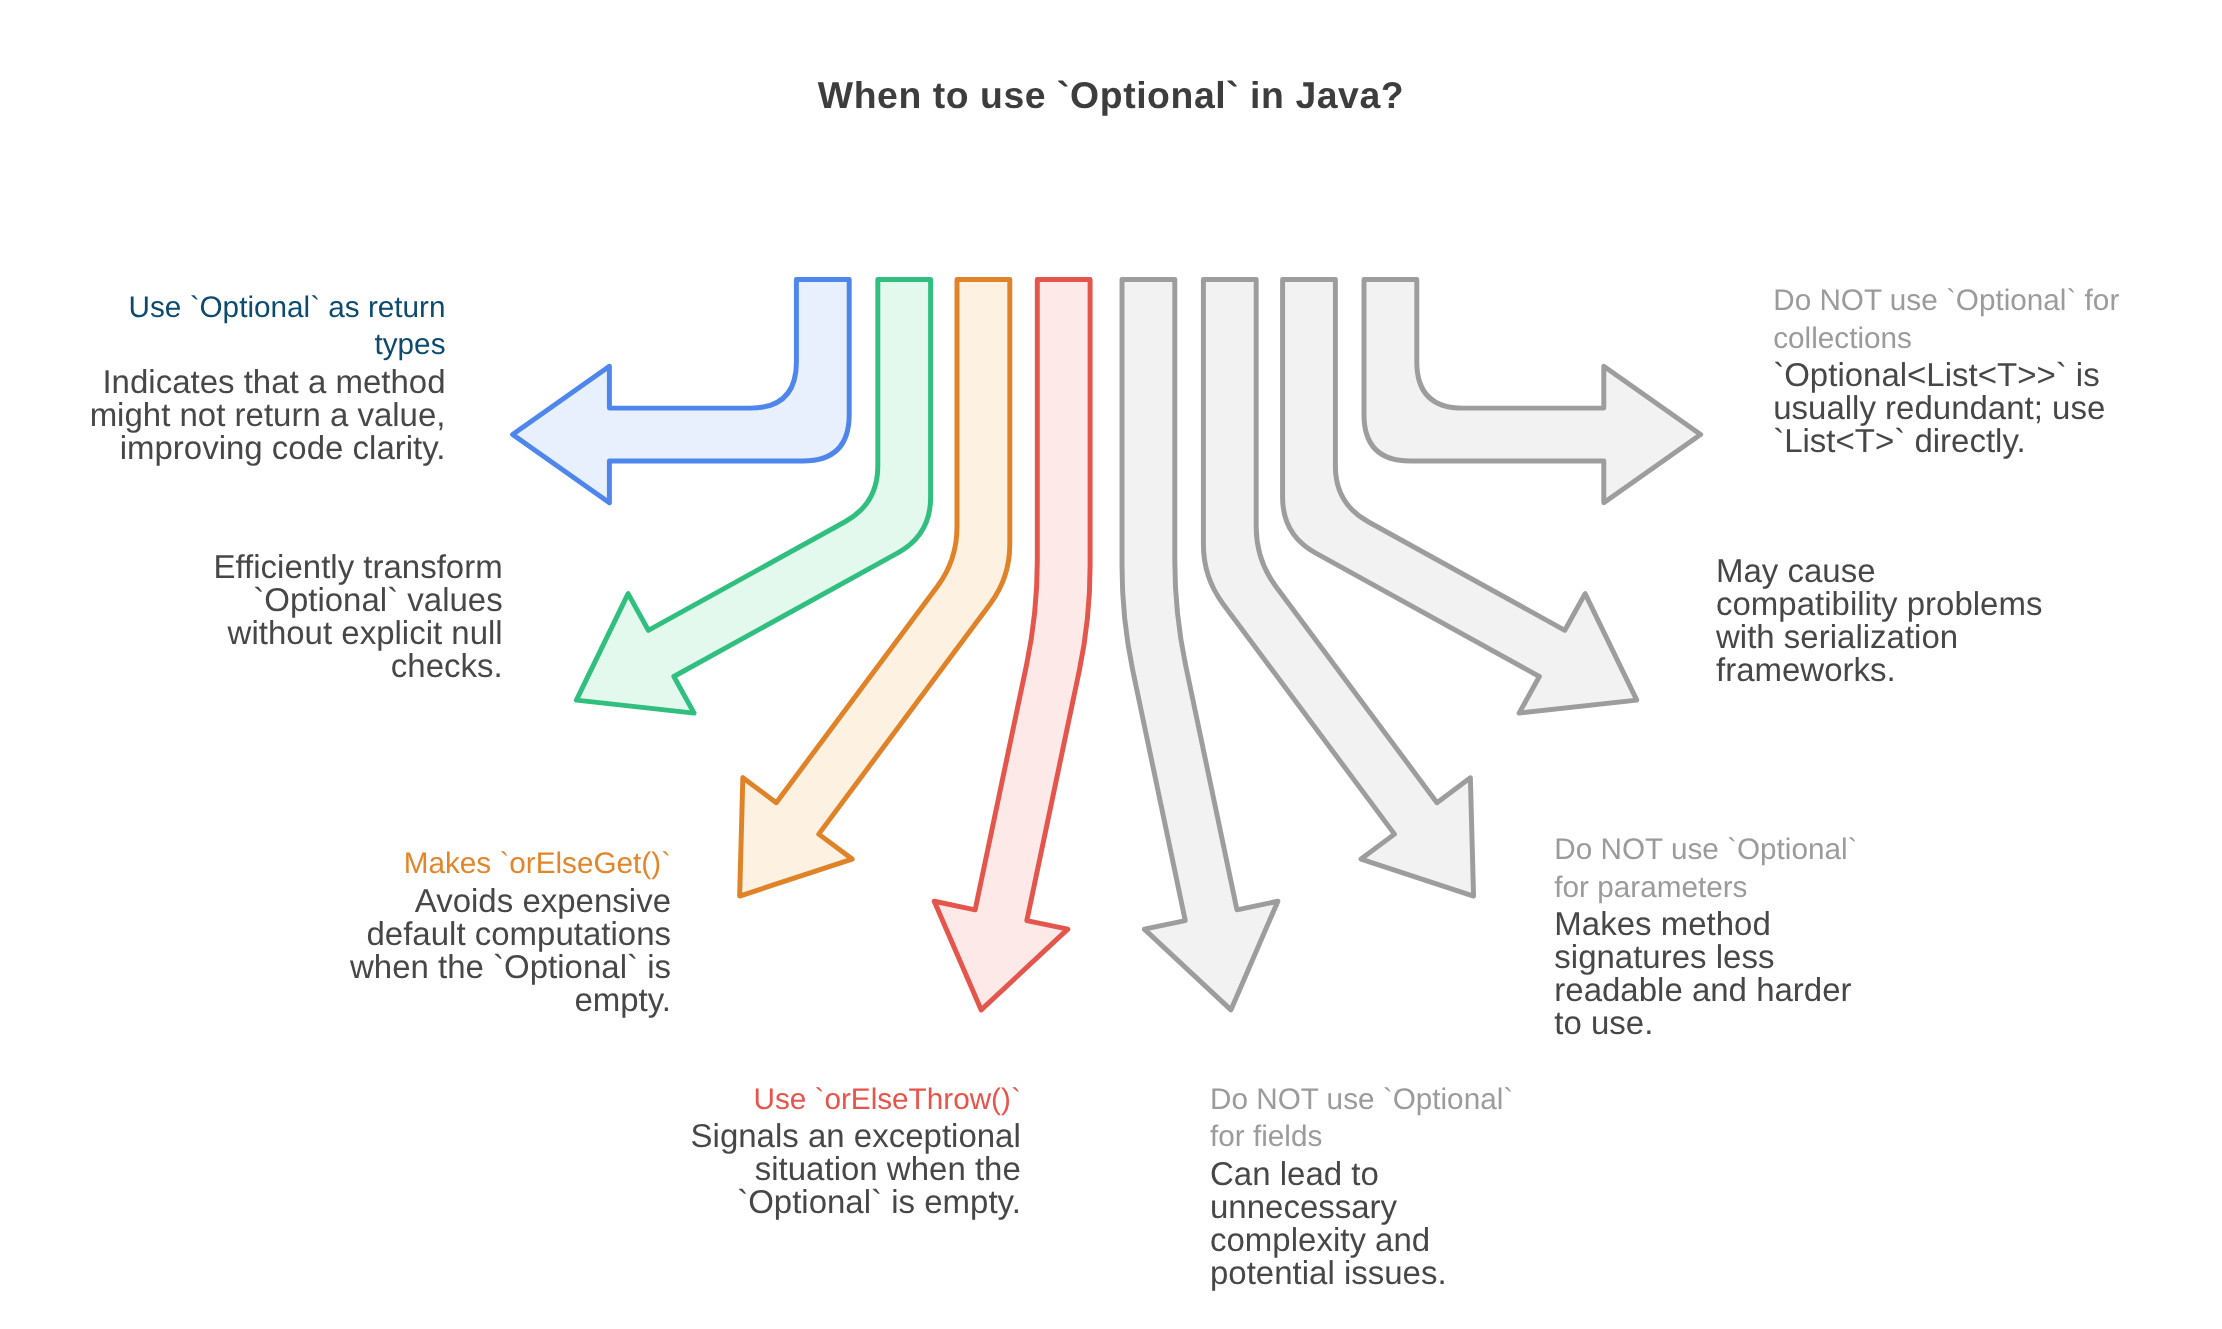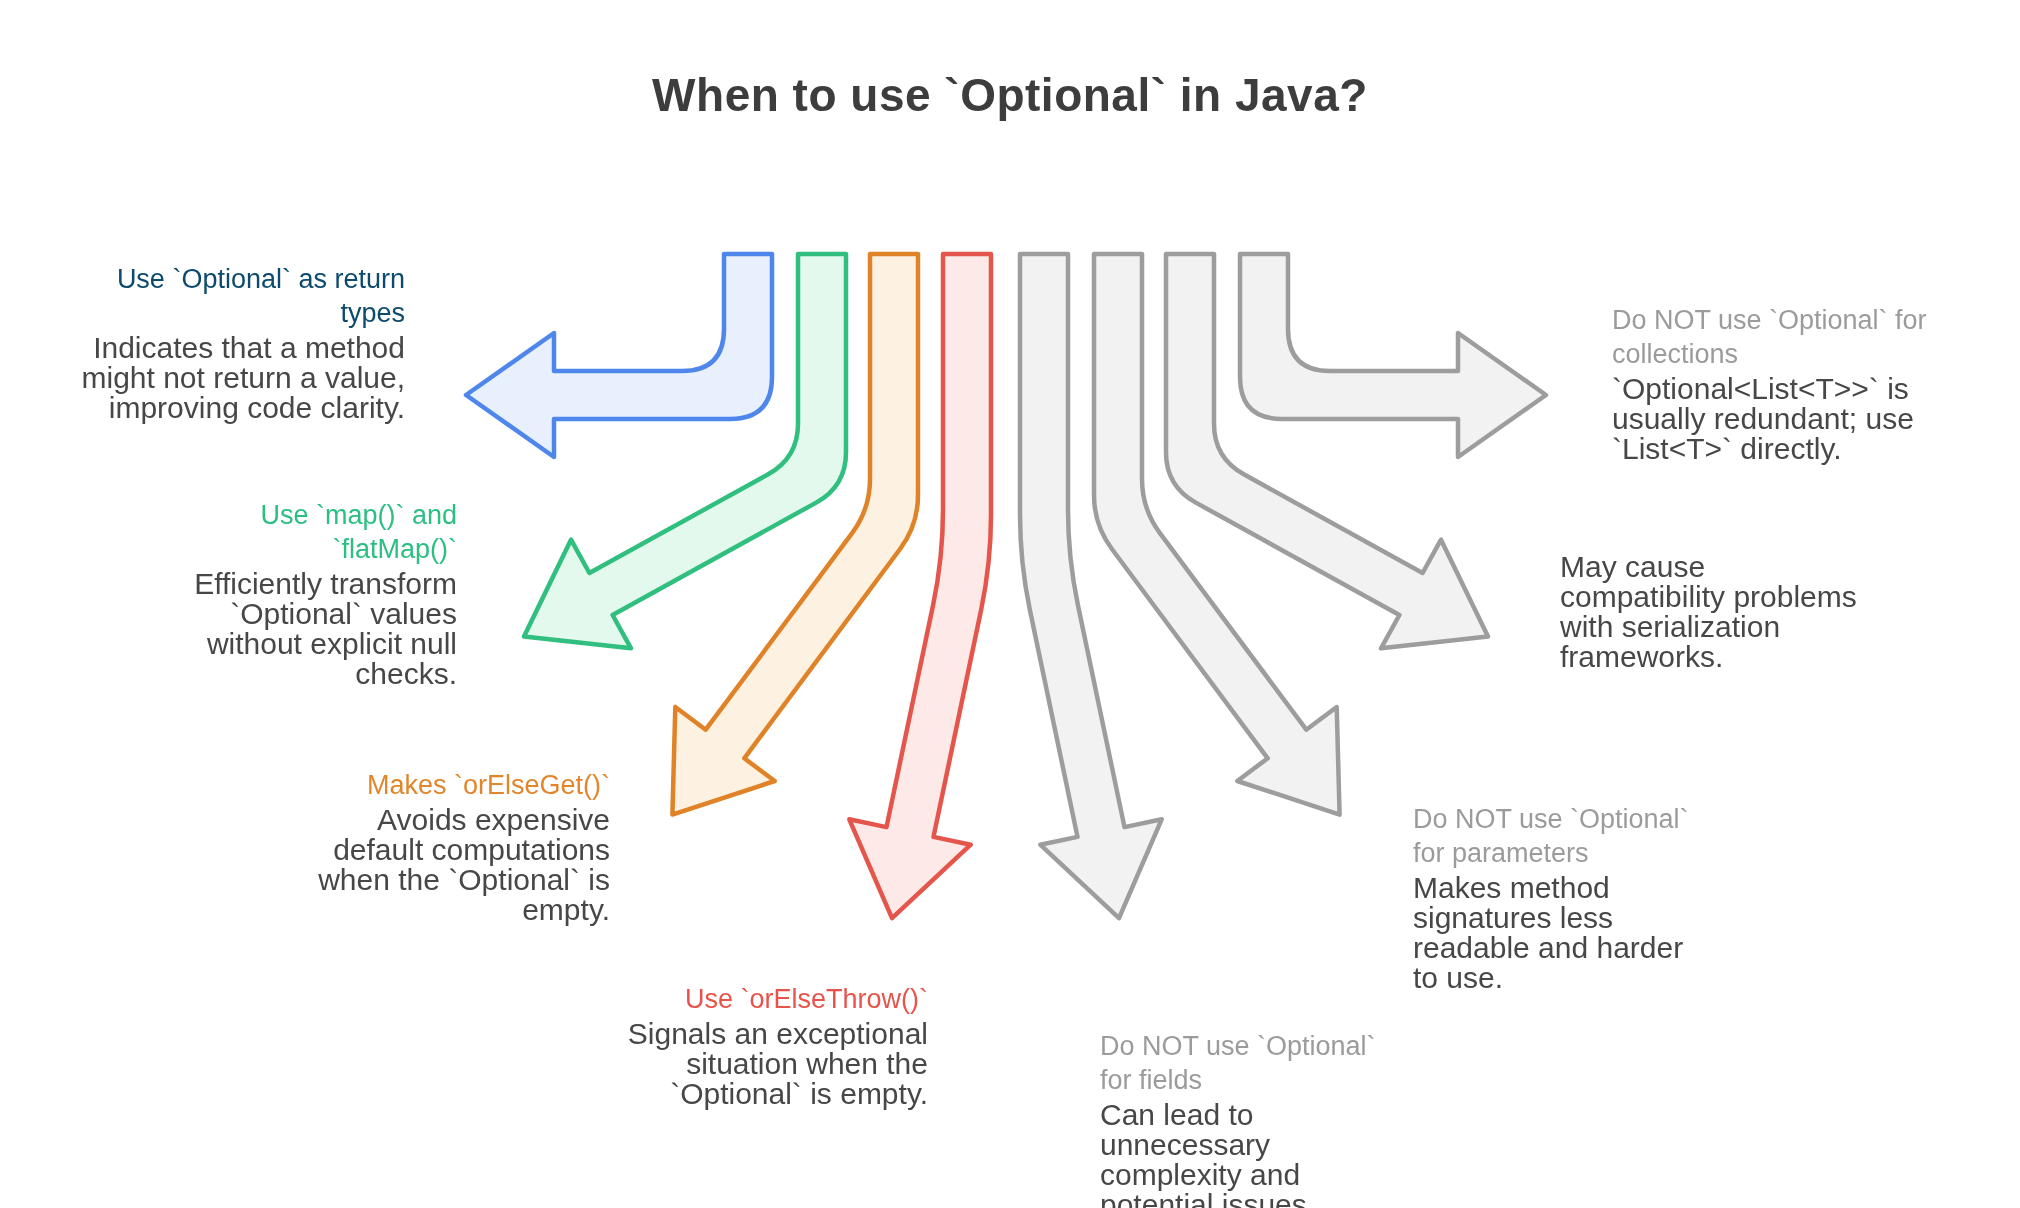--- a/index.html
+++ b/index.html
@@ -3,27 +3,27 @@
 <meta charset="utf-8">
 <style>
   html,body{margin:0;padding:0;background:#ffffff;}
   .canvas{
     position:relative;width:2020px;height:1208px;background:#ffffff;overflow:hidden;
     font-family:"Liberation Sans","DejaVu Sans",sans-serif;
   }
   #arrow-layer{position:absolute;left:0;top:0;}
   .page-title{
     position:absolute;left:0;top:68px;width:100%;text-align:center;
-    font-size:46px;font-weight:700;color:#3d3d3d;letter-spacing:.5px;
+    font-size:34px;font-weight:700;color:#3d3d3d;letter-spacing:.5px;
   }
   .block{position:absolute;}
   .block .heading{font-size:27px;line-height:34px;font-weight:400;}
   .block .body{font-size:30px;line-height:30px;color:#474747;margin-top:3px;}
   .align-r{text-align:right;}
-  .align-l{text-align:left;margin-top:47px;}
+  .align-l{text-align:left;}
   .b0{left:60px;  top:262px; width:345px;}
   .b1{left:157px; top:498px; width:300px;}
   .b2{left:310px; top:768px; width:300px;}
   .b3{left:598px; top:982px; width:330px;}
   .b4{left:1100px;top:982px; width:285px;}
   .b5{left:1413px;top:755px; width:295px;}
   .b6{left:1560px;top:502px; width:300px;}
   .b7{left:1612px;top:256px; width:345px;}
 </style>
 </head>
@@ -42,21 +42,20 @@
       <path d="M1240.0 254.0L1240.0 377.0Q1240.0 419.0 1282.0 419.0L1458.0 419.0L1458.0 457.0L1546.0 395.0L1458.0 333.0L1458.0 371.0L1330.0 371.0Q1288.0 371.0 1288.0 329.0L1288.0 254.0Z" fill="#f2f2f2" stroke="#9d9d9d" stroke-width="4.5" stroke-linejoin="round"></path>
     </svg>
 
   <div class="page-title" style="color: rgb(61, 61, 61);">When to use `Optional` in Java?</div>
 
   <div class="block b0 align-r">
     <div class="heading" style="color: #0c4a6e;">Use `Optional` as return types</div>
     <div class="body">Indicates that a method might not return a value, improving code clarity.</div>
   </div>
   <div class="block b1 align-r">
-    <div class="heading" style="color: rgb(43, 191, 129);">Use `map()` and `flatMap()`</div>
     <div class="body">Efficiently transform `Optional` values without explicit null checks.</div>
   </div>
   <div class="block b2 align-r">
     <div class="heading" style="color: rgb(226, 134, 43);">Makes `orElseGet()`</div>
     <div class="body">Avoids expensive default computations when the `Optional` is empty.</div>
   </div>
   <div class="block b4 align-l">
     <div class="heading" style="color: rgb(155, 155, 155);">Do NOT use `Optional` for fields</div>
     <div class="body">Can lead to unnecessary complexity and potential issues.</div>
   </div>

